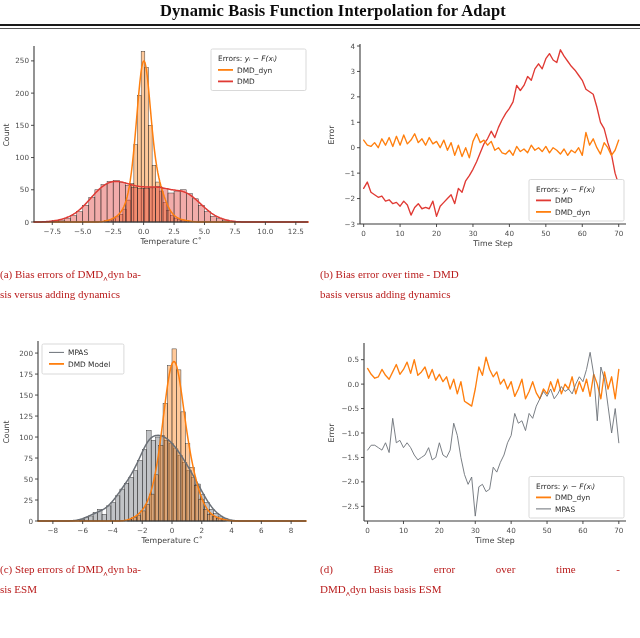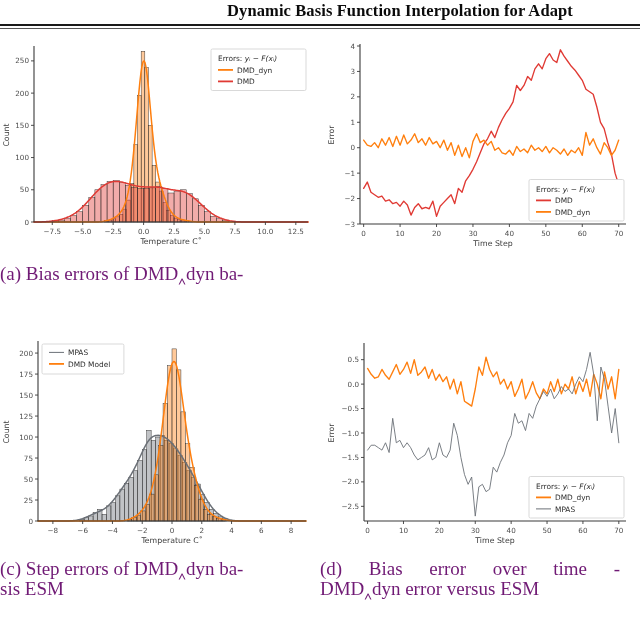--- a/index.html
+++ b/index.html
@@ -7,21 +7,21 @@
     width: 640px; height: 638px;
     background: #ffffff;
     font-family: "Liberation Serif", serif;
     overflow: hidden;
   }
   .page { position: relative; width: 640px; height: 638px; }
 
   
   .header {
     position: absolute; top: 0; left: 0; width: 640px; height: 16px;
-    text-align: center;
+    text-align: left;
   }
   .header-title {
     font-family: "Liberation Serif", serif;
     font-weight: bold; font-size: 16.5px;
     color: #0b0b0b; line-height: 22px;
     white-space: nowrap; letter-spacing: 0.1px;
     padding-left: 160px;
   }
   .rule-thick { position:absolute; top:24px; left:0; width:640px; height:2px; background:#1a1a1a; }
   .rule-thin  { position:absolute; top:28px; left:0; width:640px; height:1px; background:#555; }
@@ -35,21 +35,21 @@
   .cell-a { left: 0px;   top: 0px;   width: 320px; height: 290px; }
   .cell-b { left: 320px; top: 0px;   width: 320px; height: 290px; }
   .cell-c { left: 0px;   top: 295px; width: 320px; height: 300px; }
   .cell-d { left: 320px; top: 295px; width: 320px; height: 300px; }
 
   .plot-box { position: relative; width: 320px; height: 228px; }
   svg.plot { display:block; }
 
   .caption {
     font-family: "Liberation Serif", serif;
-    font-size: 19px; color: #701a75; line-height: 20px;
+    font-size: 11px; color: #b91c1c; line-height: 20px;
     padding-right: 12px;
   }
   .cap-d { width: 300px; text-align: justify; }
   .cap-d .just-line { display:block; text-align: justify; text-align-last: justify; font-family: Liberation Serif, serif; }
 
   
   text { font-family: "DejaVu Sans", sans-serif; fill: #3b3b3b; }
   .tick { font-size: 7.2px; fill: #4d4d4d; }
   .axlabel { font-size: 7.8px; fill: #3b3b3b; }
   .legtext { font-size: 7.4px; fill: #2b2b2b; }
@@ -167,20 +167,21 @@
             <rect x="211" y="13" width="95" height="41.5" rx="1.5" class="legbox"></rect>
             <text x="218" y="25" class="legtitle"><tspan>Errors: </tspan><tspan class="legtitle-i" font-style="italic">yᵢ − F(xᵢ)</tspan></text>
             <path d="M218,33.9 L233,33.9" stroke="#ff7f0e" stroke-width="1.8" fill="none"></path>
             <text x="237" y="36.5" class="legtext">DMD_dyn</text>
             <path d="M218,45.4 L233,45.4" stroke="#e03a34" stroke-width="1.8" fill="none"></path>
             <text x="237" y="48" class="legtext">DMD</text>
           </svg>
       </div>
       <div class="caption">
         <span>(a) Bias errors of DMD‸dyn ba-</span><br>
+        <span>sis versus adding dynamics</span>
       </div>
     </div>
 
     <div class="cell cell-b">
       <div class="plot-box">
         <svg class="plot" id="svg-b" width="320" height="228" viewBox="0 0 320 228">
             <path d="M43.64,152.40L47.29,146.04L50.93,156.21L54.58,158.76L58.22,161.30L61.86,160.03L65.51,165.11L69.15,163.84L72.79,167.66L76.44,166.39L80.08,170.20L83.73,165.11L87.37,168.93L91.01,179.10L94.66,171.47L98.30,167.66L101.95,172.74L105.59,171.47L109.23,172.74L112.88,165.11L116.52,180.37L120.16,170.20L123.81,166.39L127.45,162.57L131.10,158.76L134.74,167.66L138.38,152.40L142.03,156.21L145.67,144.77L149.32,139.69L152.96,133.33L156.60,125.70L160.25,116.80L163.89,107.90L167.53,102.81L171.18,95.19L174.82,101.54L178.47,91.37L182.11,83.74L185.75,77.39L189.40,72.30L193.04,65.94L196.68,49.41L200.33,54.50L203.97,49.41L207.62,40.51L211.26,44.33L214.90,32.89L218.55,27.80L222.19,32.89L225.84,22.71L229.48,17.63L233.12,23.99L236.77,26.53L240.41,13.81L244.05,20.17L247.70,25.26L251.34,30.34L254.99,34.16L258.63,39.24L262.27,44.33L265.92,53.23L269.56,55.77L273.21,58.31L276.85,71.03L280.49,86.29L284.14,92.64L287.78,106.63L291.42,118.07L295.07,137.14L298.71,148.59" fill="none" stroke="#e03a34" stroke-width="1.35" stroke-linejoin="round" stroke-linecap="round"></path>
             <path d="M43.64,104.09L47.29,109.17L50.93,110.44L54.58,106.63L58.22,111.71L61.86,102.81L65.51,109.17L69.15,101.54L72.79,110.44L76.44,100.27L80.08,109.17L83.73,99.00L87.37,107.90L91.01,104.09L94.66,97.73L98.30,106.63L101.95,102.81L105.59,109.17L109.23,101.54L112.88,107.90L116.52,105.36L120.16,111.71L123.81,104.09L127.45,114.26L131.10,106.63L134.74,119.34L138.38,109.17L142.03,120.61L145.67,111.71L149.32,121.89L152.96,105.36L156.60,97.73L160.25,106.63L163.89,104.09L167.53,109.17L171.18,105.36L174.82,114.26L178.47,111.71L182.11,116.80L185.75,118.07L189.40,114.26L193.04,119.34L196.68,110.44L200.33,115.53L203.97,112.99L207.62,116.80L211.26,109.17L214.90,114.26L218.55,111.71L222.19,115.53L225.84,110.44L229.48,116.80L233.12,111.71L236.77,114.26L240.41,118.07L244.05,112.99L247.70,119.34L251.34,114.26L254.99,116.80L258.63,111.71L262.27,119.34L265.92,96.46L269.56,109.17L273.21,102.81L276.85,111.71L280.49,118.07L284.14,106.63L287.78,111.71L291.42,119.34L295.07,114.26L298.71,104.09" fill="none" stroke="#ff7f0e" stroke-width="1.35" stroke-linejoin="round" stroke-linecap="round"></path>
             <path d="M40,8 L40,188" class="spine"></path>
             <path d="M40,188 L306,188" class="spine"></path>
@@ -218,20 +219,24 @@
             <text x="35" y="12.6" class="tick" text-anchor="end">4</text>
             <text x="173" y="210" class="axlabel" text-anchor="middle">Time Step</text>
             <text x="14" y="99" class="axlabel" text-anchor="middle" transform="rotate(-90, 14, 99)">Error</text>
             <rect x="209" y="143.5" width="95" height="41.5" rx="1.5" class="legbox"></rect>
             <text x="216" y="155.5" class="legtitle"><tspan>Errors: </tspan><tspan class="legtitle-i" font-style="italic">yᵢ − F(xᵢ)</tspan></text>
             <path d="M216,164.4 L231,164.4" stroke="#e03a34" stroke-width="1.8" fill="none"></path>
             <text x="235" y="167" class="legtext">DMD</text>
             <path d="M216,175.9 L231,175.9" stroke="#ff7f0e" stroke-width="1.8" fill="none"></path>
             <text x="235" y="178.5" class="legtext">DMD_dyn</text>
           </svg>
+      </div>
+      <div class="caption">
+        <span>(b) Bias error over time - DMD</span><br>
+        <span>basis versus adding dynamics</span>
       </div>
     </div>
 
     <div class="cell cell-c">
       <div class="plot-box">
         <svg class="plot" id="svg-c" width="320" height="228" viewBox="0 0 320 228">
             <rect x="79.6888888888889" y="188.32075471698113" width="4.46666666666664" height="1.6792452830188722" fill="rgba(107,112,119,0.42)" stroke="#2b2b2b" stroke-width="0.45"></rect>
             <rect x="84.15555555555554" y="186.64150943396226" width="4.466666666666697" height="3.3584905660377444" fill="rgba(107,112,119,0.42)" stroke="#2b2b2b" stroke-width="0.45"></rect>
             <rect x="88.62222222222223" y="184.96226415094338" width="4.466666666666669" height="5.037735849056617" fill="rgba(107,112,119,0.42)" stroke="#2b2b2b" stroke-width="0.45"></rect>
             <rect x="93.0888888888889" y="181.60377358490567" width="4.46666666666664" height="8.396226415094333" fill="rgba(107,112,119,0.42)" stroke="#2b2b2b" stroke-width="0.45"></rect>
@@ -383,18 +388,18 @@
             <rect x="209" y="145.5" width="95" height="41.5" rx="1.5" class="legbox"></rect>
             <text x="216" y="157.5" class="legtitle"><tspan>Errors: </tspan><tspan class="legtitle-i" font-style="italic">yᵢ − F(xᵢ)</tspan></text>
             <path d="M216,166.4 L231,166.4" stroke="#ff7f0e" stroke-width="1.8" fill="none"></path>
             <text x="235" y="169" class="legtext">DMD_dyn</text>
             <path d="M216,177.9 L231,177.9" stroke="#6b7077" stroke-width="1" fill="none"></path>
             <text x="235" y="180.5" class="legtext">MPAS</text>
           </svg>
       </div>
       <div class="caption cap-d">
         <span class="just-line">(d)  Bias  error  over  time  -</span>
-        <span>DMD‸dyn error versus ESM</span>
+        <span>DMD‸dyn basis basis ESM</span>
       </div>
     </div>
 
   </div>
 </div>
 
 </body></html>

